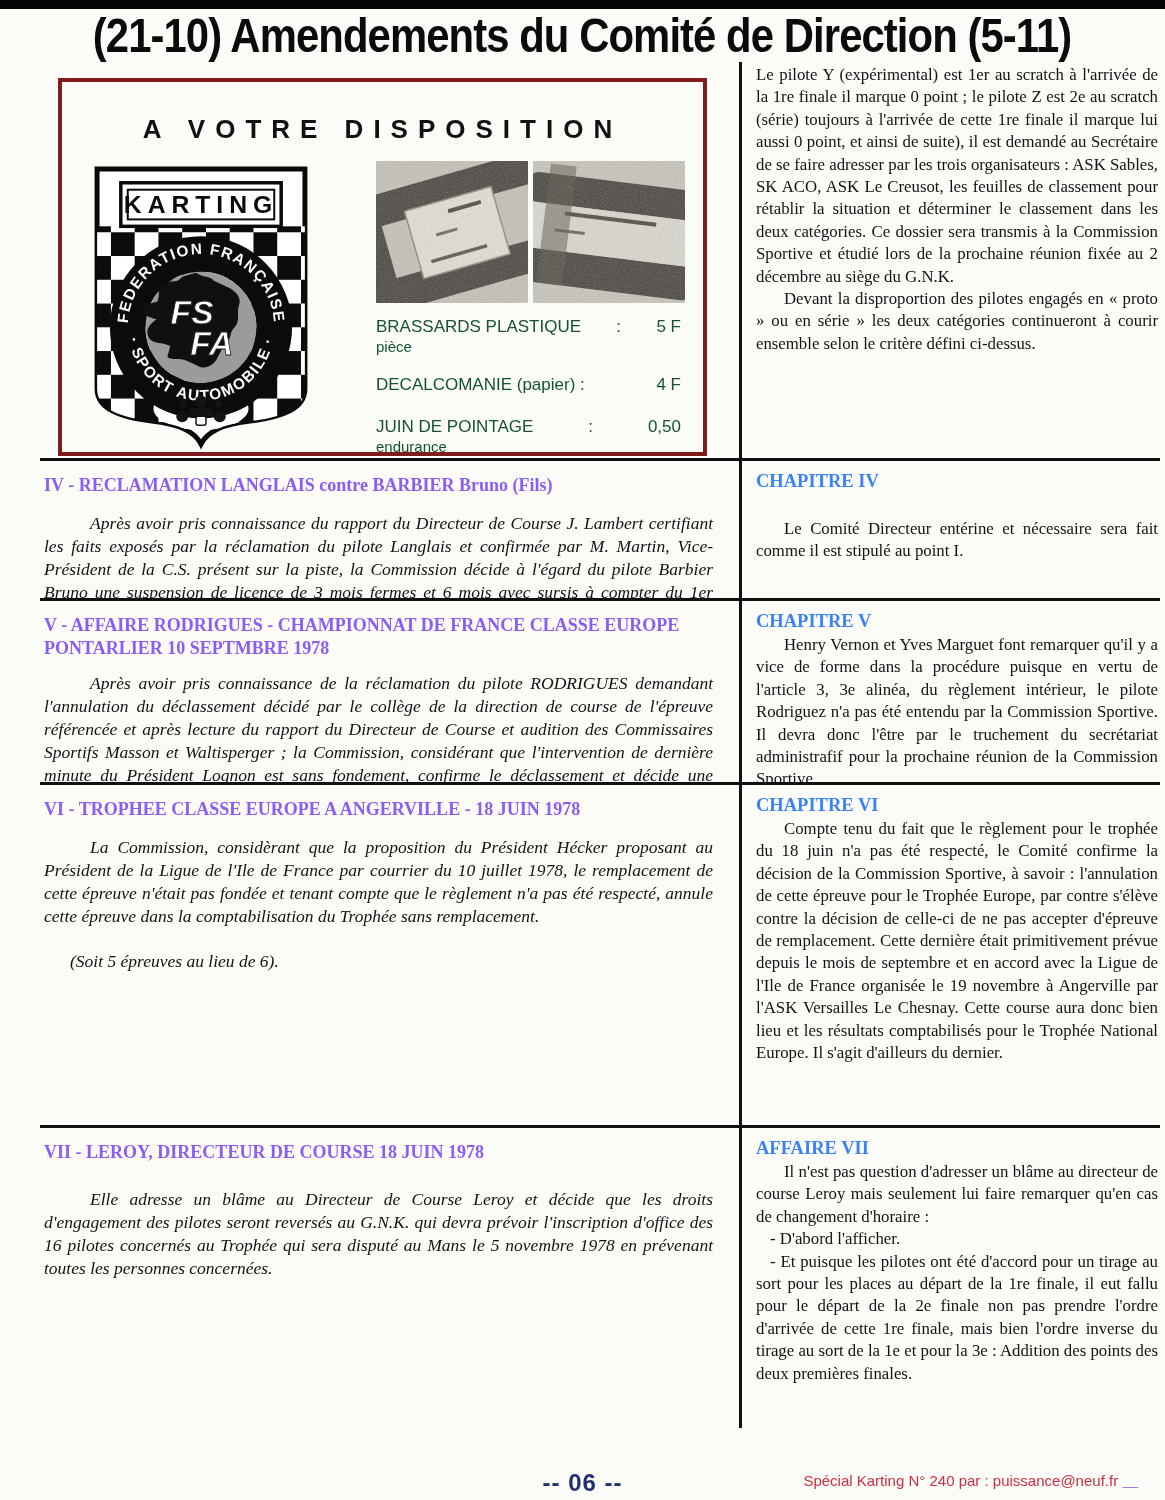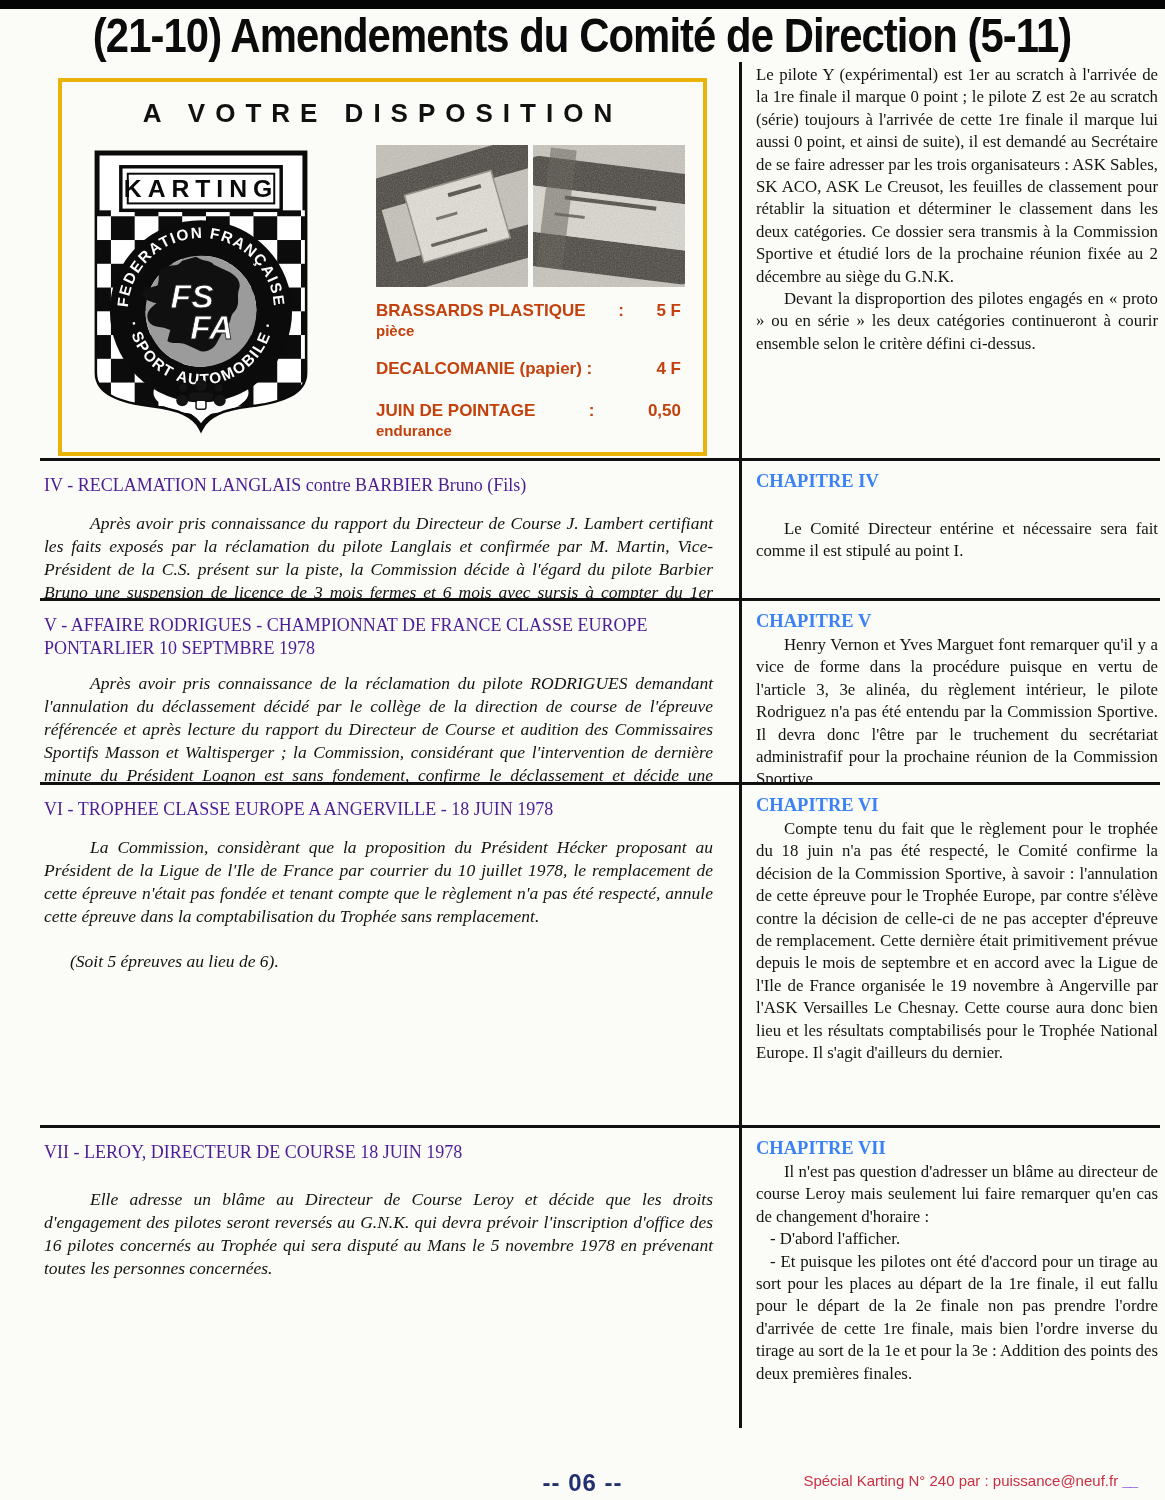--- a/index.html
+++ b/index.html
@@ -10,41 +10,41 @@
   .masthead .squish { display:inline-block; transform:scale(.93,1.08); transform-origin:center top;
       font-family:"Liberation Sans", sans-serif; font-weight:bold; font-size:45px; line-height:50px; letter-spacing:-1px; color:#0b0b0b; white-space:nowrap; }
   .content { margin:0 5px 0 40px; }
   .row { display:grid; grid-template-columns:702px 418px; overflow:hidden; }
   .row + .row { border-top:3px solid #101010; }
   .row1 { height:396px; } .row2 { height:140px; } .row3 { height:184px; } .row4 { height:343px; } .row5 { height:303px; }
   .cell-l { border-right:3px solid #101010; padding:2px 26px 0 4px; overflow:hidden; }
   .cell-r { padding:2px 2px 0 14px; overflow:hidden; }
 
   
-  .lh { font-weight:normal; font-size:18px; line-height:23px; margin-top:11px; color:#4c1d95; }
+  .lh { font-weight:bold; font-size:18px; line-height:23px; margin-top:11px; color:#8b5cf6; }
   .lsub { font-weight:bold; font-size:17.5px; line-height:22px; color:#0f0f0f; }
   .lp { font-style:italic; font-size:17.5px; line-height:23px; text-align:justify; text-indent:46px; margin-top:15px; }
   .lp.note { text-indent:26px; margin-top:22px; }
 
   
   .rh { font-weight:bold; font-size:18.5px; line-height:25px; margin-top:6px; color:#3b82f6; }
   .rp { font-weight:normal; font-size:16.8px; line-height:22.4px; text-align:justify; text-indent:28px; }
   .rp.flush { text-indent:0; }
   .rp.gap { margin-top:24px; }
   .rp.bullet { text-indent:14px; }
 
   
-  .adbox { margin:14px 6px 0 14px; height:378px; border:4px solid #eab308; padding:8px 20px; overflow:hidden; }
+  .adbox { margin:14px 6px 0 14px; height:378px; border:4px solid #7f1d1d; padding:24px 20px; overflow:hidden; }
   .ad-heading { text-align:center; margin-top:8px; font-family:"Liberation Sans", sans-serif; font-weight:bold;
       font-size:26px; letter-spacing:10px; color:#111; }
   .ad-body { display:flex; margin-top:16px; }
   .logo-wrap { width:230px; flex:0 0 auto; margin-left:4px; }
   .ad-right { flex:1; margin-left:60px; }
   .photos { display:flex; gap:5px; }
-  .prices { margin-top:14px; font-family:"Liberation Sans", sans-serif; font-weight:bold; font-size:17px; color:#c2410c; }
+  .prices { margin-top:14px; font-family:"Liberation Sans", sans-serif; font-weight:normal; font-size:17px; color:#14532d; }
   .price-item { margin-top:12px; }
   .price-item:first-child { margin-top:0; }
   .price-line { display:flex; justify-content:space-between; width:305px; }
   .price-note { font-size:15px; margin-top:1px; }
 
   
   .footer { position:absolute; left:0; right:0; bottom:0; height:35px; }
   .pageno { position:absolute; left:50%; transform:translateX(-50%); top:4px;
       font-family:"Liberation Sans", sans-serif; font-weight:bold; font-size:24px; color:#22306f; letter-spacing:1px; }
   .credit { position:absolute; right:28px; top:7px; font-family:"Liberation Sans", sans-serif; font-size:15px; color:#cb2f44; }
@@ -217,21 +217,21 @@
         <p class="rp">Compte tenu du fait que le règlement pour le trophée du 18 juin n'a pas été respecté, le Comité confirme la décision de la Commission Sportive, à savoir : l'annulation de cette épreuve pour le Trophée Europe, par contre s'élève contre la décision de celle-ci de ne pas accepter d'épreuve de remplacement. Cette dernière était primitivement prévue depuis le mois de septembre et en accord avec la Ligue de l'Ile de France organisée le 19 novembre à Angerville par l'ASK Versailles Le Chesnay. Cette course aura donc bien lieu et les résultats comptabilisés pour le Trophée National Europe. Il s'agit d'ailleurs du dernier.</p>
       </div>
     </div>
 
     <div class="row row5">
       <div class="cell-l">
         <div class="lh">VII - LEROY, DIRECTEUR DE COURSE 18 JUIN 1978</div>
         <p class="lp" style="margin-top:24px">Elle adresse un blâme au Directeur de Course Leroy et décide que les droits d'engagement des pilotes seront reversés au G.N.K. qui devra prévoir l'inscription d'office des 16 pilotes concernés au Trophée qui sera disputé au Mans le 5 novembre 1978 en prévenant toutes les personnes concernées.</p>
       </div>
       <div class="cell-r">
-        <div class="rh">CHAPITRE VII</div>
+        <div class="rh">AFFAIRE VII</div>
         <p class="rp">Il n'est pas question d'adresser un blâme au directeur de course Leroy mais seulement lui faire remarquer qu'en cas de changement d'horaire :</p>
         <p class="rp bullet">- D'abord l'afficher.</p>
         <p class="rp bullet">- Et puisque les pilotes ont été d'accord pour un tirage au sort pour les places au départ de la 1re finale, il eut fallu pour le départ de la 2e finale non pas prendre l'ordre d'arrivée de cette 1re finale, mais bien l'ordre inverse du tirage au sort de la 1e et pour la 3e : Addition des points des deux premières finales.</p>
       </div>
     </div>
 
   </div>
 
   <div class="footer">
     <span class="pageno">-- 06 --</span>

